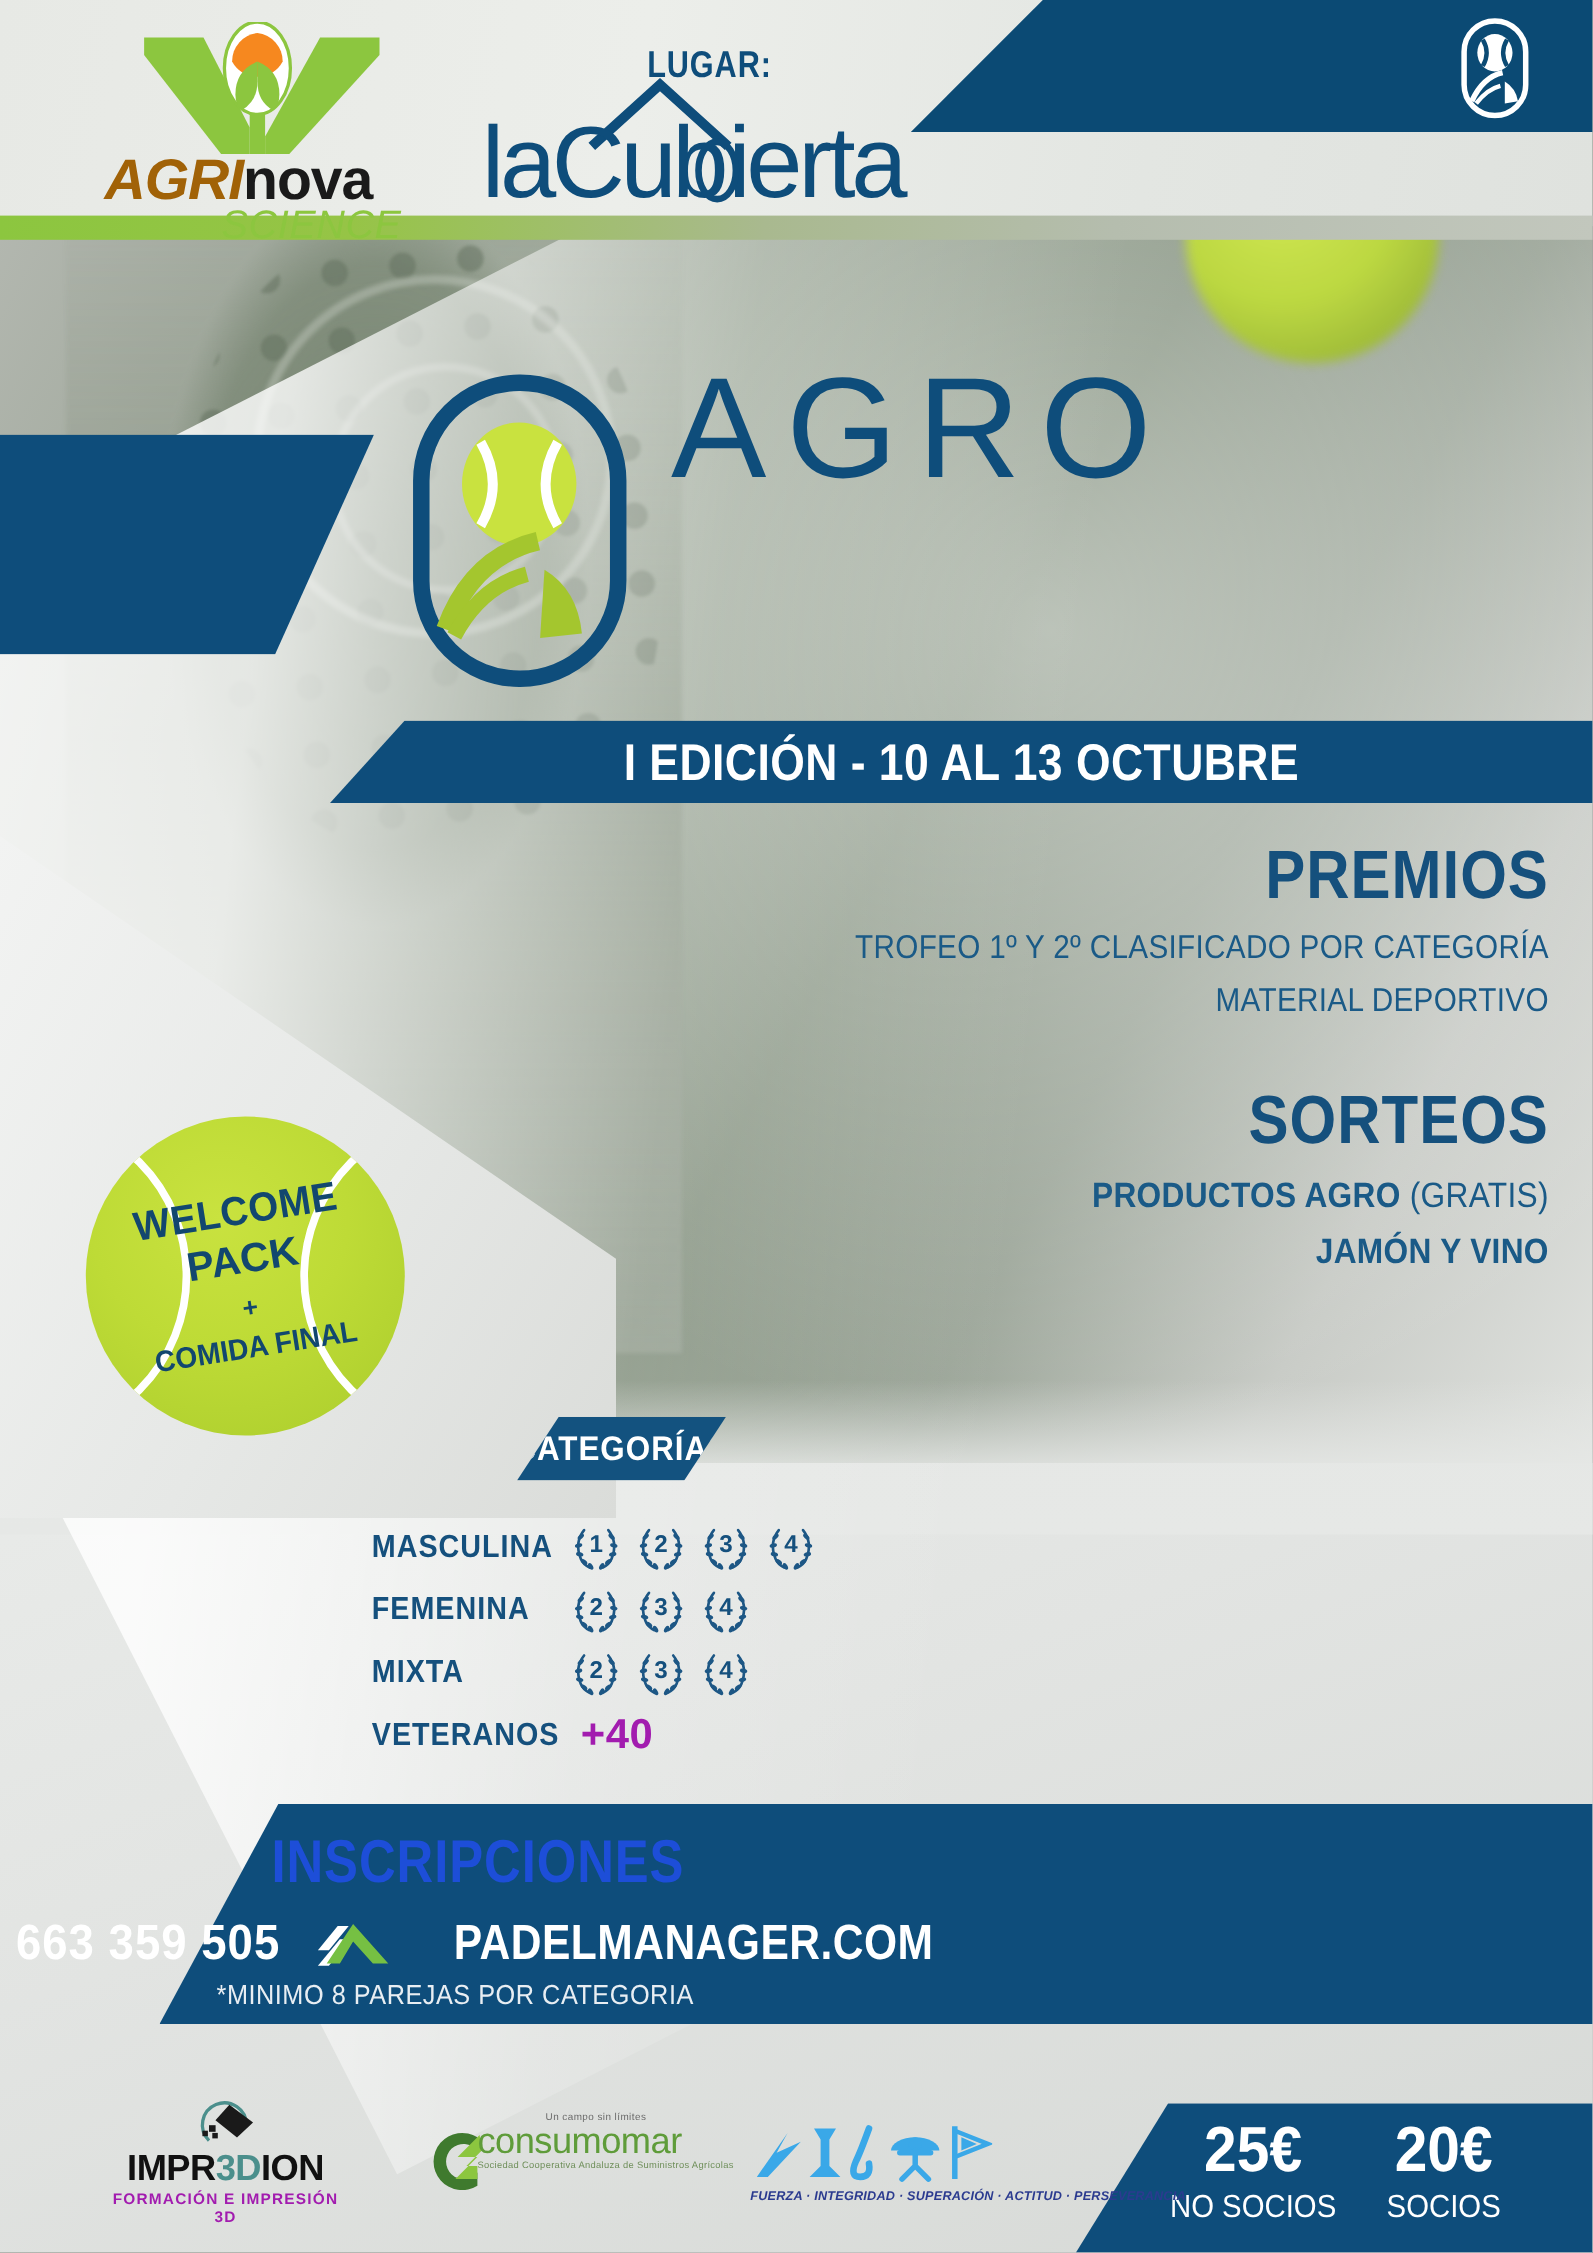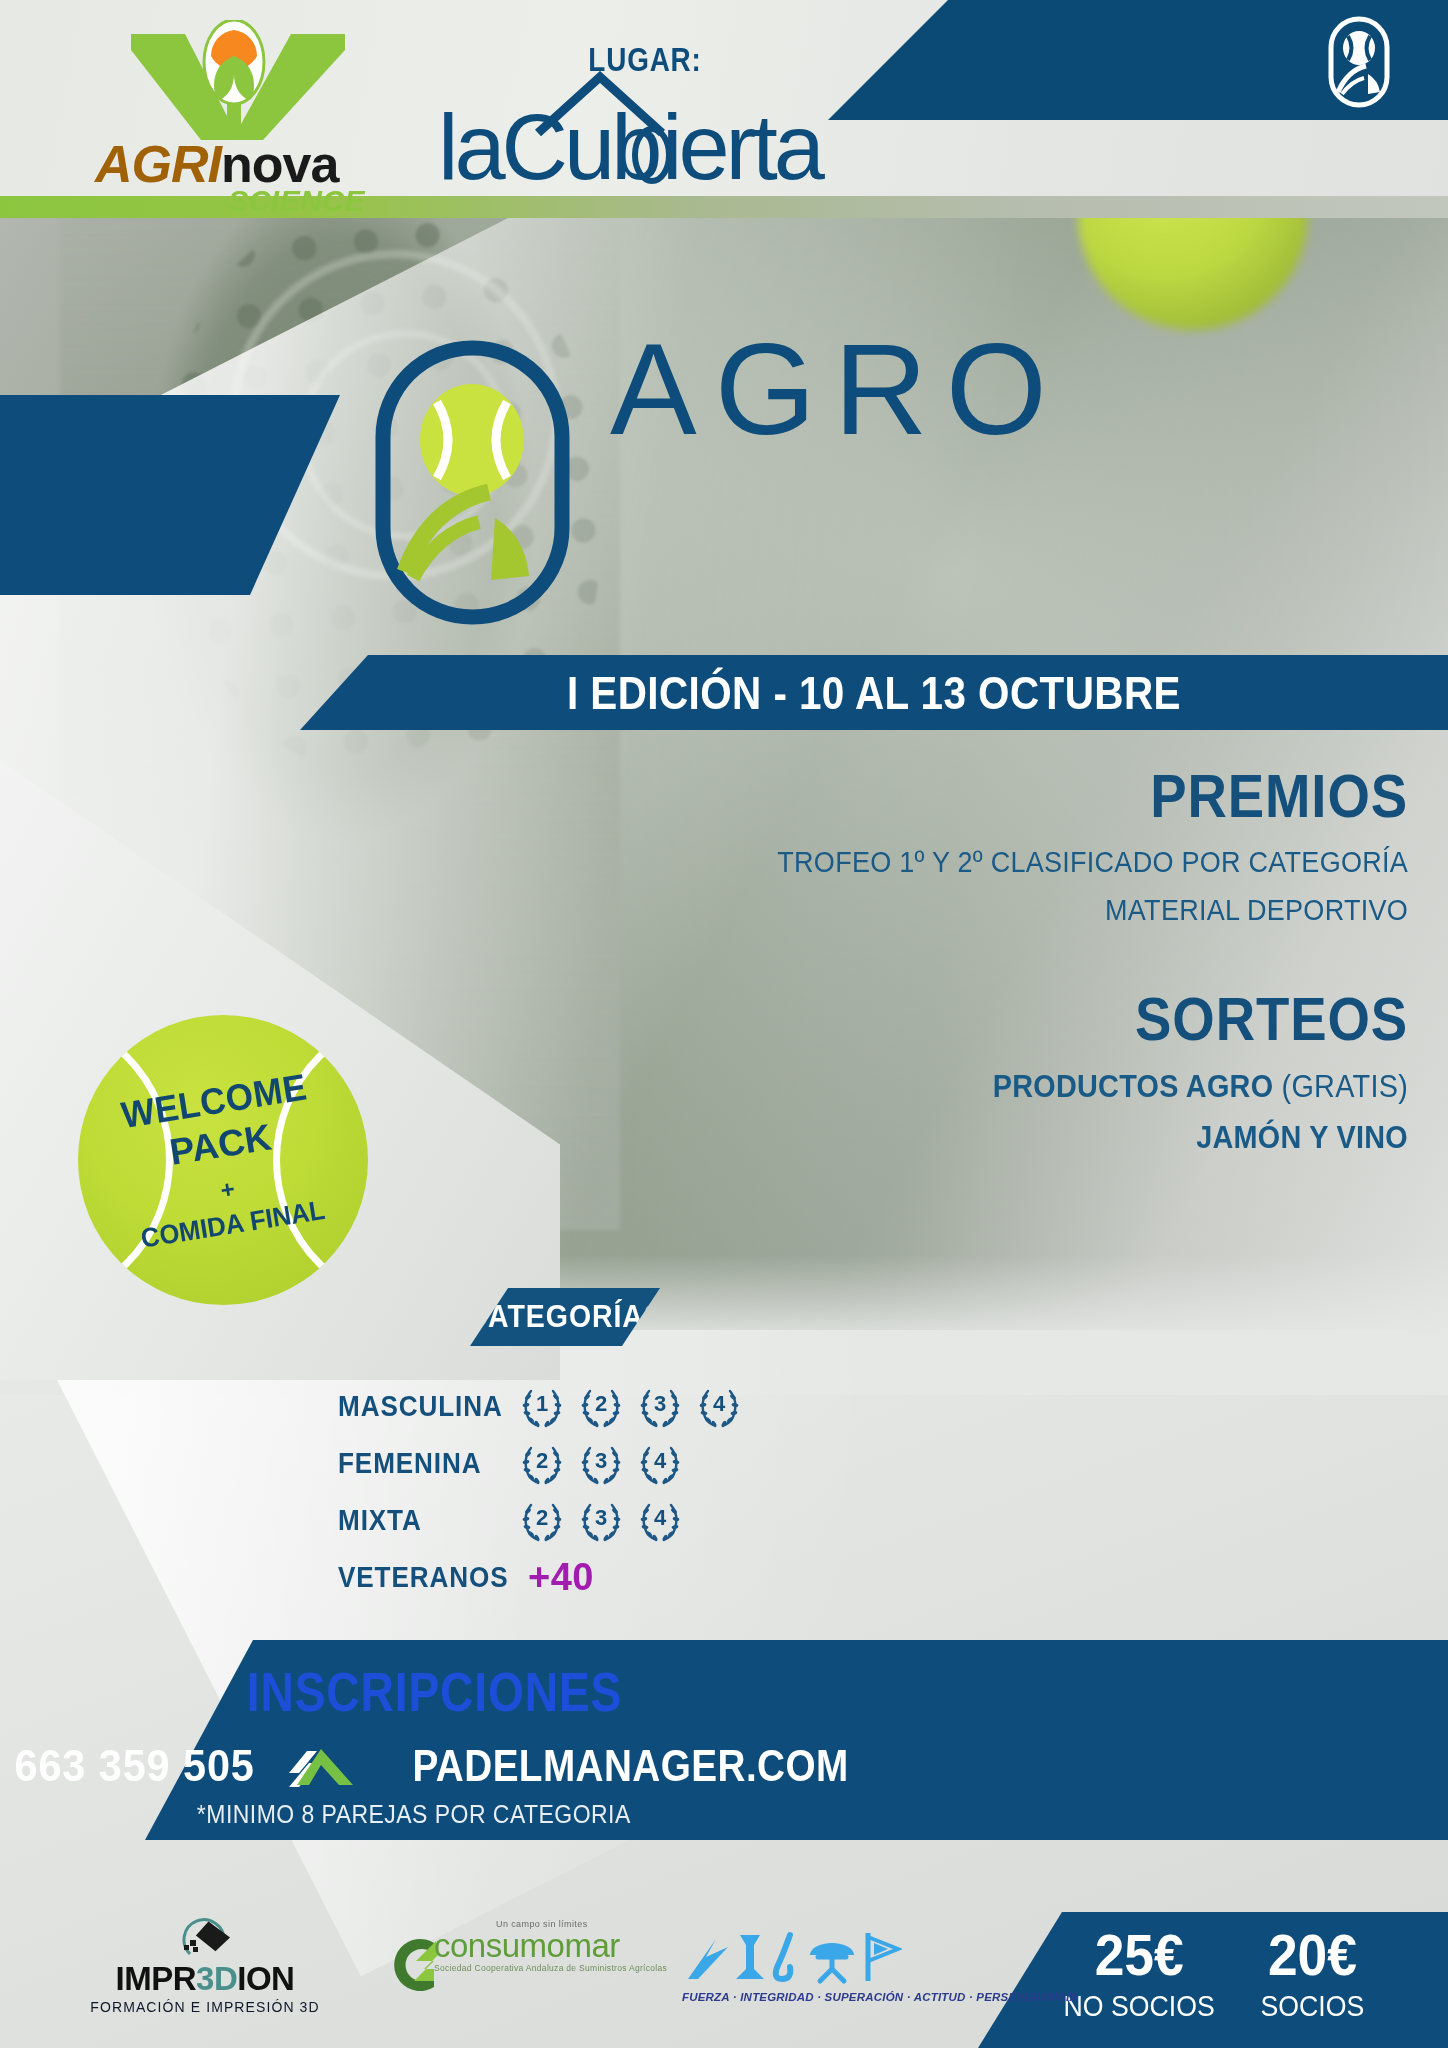--- a/index.html
+++ b/index.html
@@ -112,21 +112,21 @@
     clip-path:polygon(0 0, 340px 0, 250px 200px, 0 200px);
   }
 
   
   .agri-logo{ position:absolute; left:95px; top:20px; width:270px; height:180px; }
   .agri-mark{ position:absolute; left:28px; top:0; width:230px; height:120px; }
   .agri-word{ position:absolute; left:0; top:118px; width:270px; }
   .agri-line1{ font-size:52px; font-weight:bold; letter-spacing:-1px; line-height:1; }
   .agri-agri{ color:#a16207; font-style:italic; }
   .agri-nova{ color:#1a1a1a; }
-  .agri-sci{ color:#8cc63f; font-size:30px; font-weight:bold; letter-spacing:.5px;
+  .agri-sci{ color:#8cc63f; font-size:36px; font-weight:normal; letter-spacing:.5px;
              text-align:right; line-height:1; margin-top:-4px; font-style:italic;}
 
   .lugar-block{ position:absolute; left:430px; top:40px; width:430px; text-align:center; }
   .lugar-label{ color:#0e4d7b; font-size:34px; font-weight:bold; letter-spacing:1px;
                 transform:scaleX(.82); transform-origin:center; }
   .cubierta{ position:relative; margin-top:10px; height:110px; }
 
   .corner-emblem{ position:absolute; right:58px; top:16px; width:62px; height:92px; }
 
   
@@ -252,21 +252,21 @@
   .sponsors{
     position:absolute; left:90px; top:1890px; width:880px; height:150px;
     display:flex; align-items:center; gap:56px;
   }
   .spon{ position:relative; }
 
   .imp-wrap{ width:230px; text-align:center; }
   .imp-icon{ height:46px; position:relative; }
   .imp-name{ font-size:33px; font-weight:bold; color:#111; letter-spacing:-.5px; line-height:1; }
   .imp-name .g3d{ color:#4b8f8c; }
-  .imp-sub{ font-size:14px; font-weight:normal; color:#0f172a; letter-spacing:1.1px; margin-top:4px; }
+  .imp-sub{ font-size:14px; font-weight:bold; color:#a21caf; letter-spacing:1.1px; margin-top:4px; }
 
   .cons-wrap{ width:250px; position:relative; display:flex; align-items:flex-start; }
   .cons-c{ width:72px; height:72px; position:relative; margin-right:-14px; }
   .cons-txt{ position:relative; }
   .cons-tag{ font-size:9px; color:#6b6b6b; letter-spacing:.4px; position:absolute; left:62px; top:-10px; white-space:nowrap;}
   .cons-name{ font-size:33px; color:#5f9c3a; letter-spacing:-.5px; line-height:1; }
   .cons-sub{ font-size:8.5px; color:#6f8f5a; letter-spacing:.3px; margin-top:1px; white-space:nowrap; }
 
   .fisap-wrap{ width:220px; text-align:left;font-style:italic; }
   .fisap-glyphs{ height:62px; }

